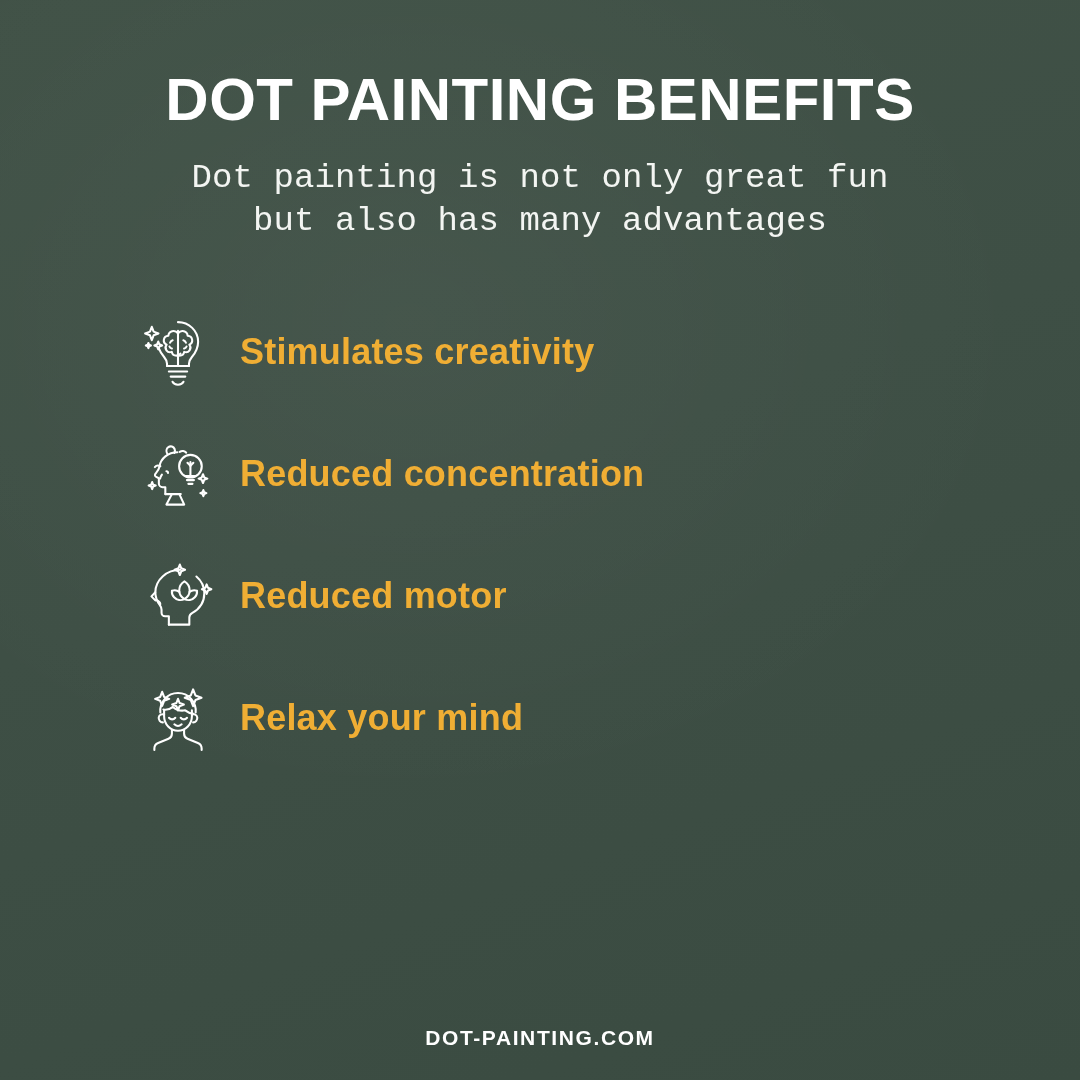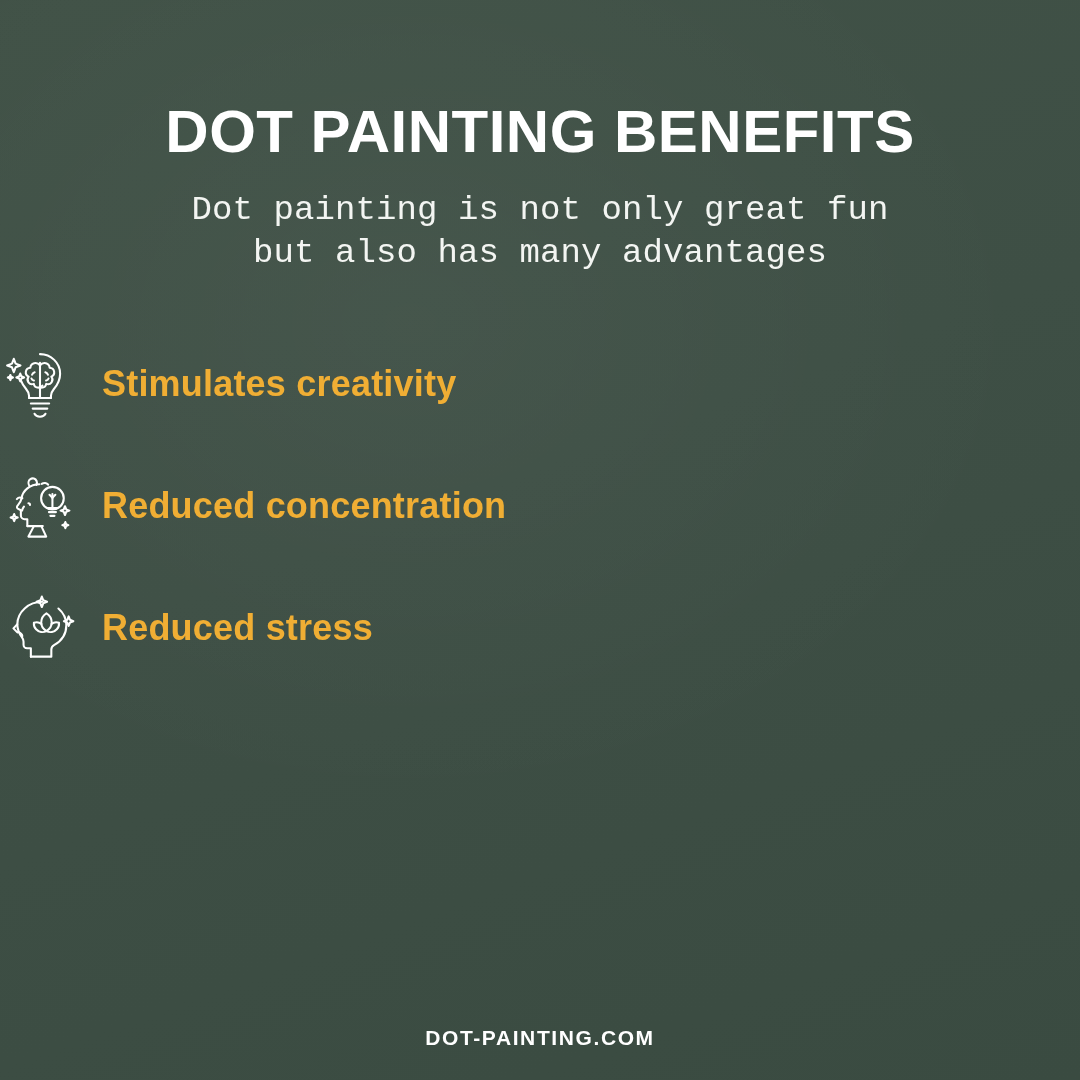--- a/index.html
+++ b/index.html
@@ -26,21 +26,21 @@
       linear-gradient(160deg, #415247 0%, #3E4F45 45%, #3A4B41 100%);
     display:flex;
     flex-direction:column;
     align-items:center;
   }
 
   
   .header {
     width:100%;
     text-align:center;
-    padding-top:100px;
+    padding-top:68px;
   }
 
   .title {
     color:#FFFFFF;
     font-family:"Liberation Sans", sans-serif;
     font-weight:bold;
     font-size:60px;
     line-height:1.05;
     letter-spacing:0.5px;
     white-space:nowrap;
@@ -57,20 +57,21 @@
     letter-spacing:0.1px;
   }
 
   
   .benefits {
     margin-top:48px;
     width:100%;
     display:flex;
     flex-direction:column;
     align-items:flex-start;
+    padding-left:138px;
   }
 
   .benefit-row {
     display:flex;
     align-items:center;
     height:122px;
     width:860px;
   }
 
   .benefit-icon {
@@ -180,23 +181,43 @@
           <path d="M24.5 55.5h16.8v-5.8c0-1.5 0.9-2.8 2.2-3.6 6-3.4 10.1-9.4 10.1-16.4 0-5.4-2.5-10.3-6.5-13.7"></path>
           <path d="M13.4 29l-3.2 3.3 3.2 3.3"></path>
           <path d="M13.8 35.3c1.9 0.5 3.5 1.6 3.7 3.4"></path>
           <path d="M33 27.5c0-3.3 2-6.1 4.3-7.5 2.3 1.4 4.3 4.2 4.3 7.5 0 2.9-1.9 5.6-4.3 7-2.4-1.4-4.3-4.1-4.3-7z"></path>
           <path d="M37.3 34.5c-2.8 1.5-6.3 0.9-8.5-1.4-1.4-1.5-2-3.5-1.8-5.4 2.1-0.8 4.5-0.4 6.2 1"></path>
           <path d="M37.3 34.5c2.8 1.5 6.3 0.9 8.5-1.4 1.4-1.5 2-3.5 1.8-5.4-2.1-0.8-4.5-0.4-6.2 1"></path>
           <path d="M33.5 6.2l1.2 3.1 3.1 1.2-3.1 1.2-1.2 3.1-1.2-3.1-3.1-1.2 3.1-1.2z"></path>
           <path d="M55.5 22.5l1.1 2.8 2.8 1.1-2.8 1.1-1.1 2.8-1.1-2.8-2.8-1.1 2.8-1.1z"></path>
         </svg>
       </span>
-      <span class="benefit-label">Reduced stress</span>
-    </div>
-
+      <span class="benefit-label">Reduced motor</span>
+    </div>
+
+    <div class="benefit-row">
+      <span class="benefit-icon">
+        <svg viewBox="0 0 64 64" fill="none" stroke="#FFFFFF" stroke-width="1.7" stroke-linecap="round" stroke-linejoin="round">
+          <path d="M17.5 27.5c-0.8-8.6 5.8-16 14.5-16s15.3 7.4 14.5 16"></path>
+          <path d="M20 25c2.8 0.5 5.6-0.3 7.8-2.1 2.8 2.5 6.5 3.5 10.1 2.8 2 1.6 4.3 2.6 6.8 2.8"></path>
+          <path d="M20.6 25.4v5.2c0 6.5 5.1 11.9 11.4 11.9s11.4-5.4 11.4-11.9v-5"></path>
+          <path d="M20.6 29.2c-1.9-0.9-4.1 0.2-4.4 2.3-0.3 2.1 1.3 4 3.4 4.1"></path>
+          <path d="M43.4 29.2c1.9-0.9 4.1 0.2 4.4 2.3 0.3 2.1-1.3 4-3.4 4.1"></path>
+          <path d="M24.6 31.8c1.5 1.8 3.7 1.8 5.2 0"></path>
+          <path d="M34.2 31.8c1.5 1.8 3.7 1.8 5.2 0"></path>
+          <path d="M29 37.2c1.8 1.6 4.2 1.6 6 0"></path>
+          <path d="M27 41.8v3.1c0 1.8-1.1 3.4-2.8 4.1l-8.5 3.5c-1.9 0.8-3.1 2.6-3.1 4.6v1.2"></path>
+          <path d="M37 41.8v3.1c0 1.8 1.1 3.4 2.8 4.1l8.5 3.5c1.9 0.8 3.1 2.6 3.1 4.6v1.2"></path>
+          <path d="M44.4 8.5l1.9 5 5 1.9-5 1.9-1.9 5-1.9-5-5-1.9 5-1.9z"></path>
+          <path d="M19 10.5l1.6 4.2 4.2 1.6-4.2 1.6-1.6 4.2-1.6-4.2-4.2-1.6 4.2-1.6z"></path>
+          <path d="M32 16.2l1.3 3.5 3.5 1.3-3.5 1.3-1.3 3.5-1.3-3.5-3.5-1.3 3.5-1.3z"></path>
+        </svg>
+      </span>
+      <span class="benefit-label">Relax your mind</span>
+    </div>
 
 
   </div>
 
   <div class="footer">
     <span class="footer-text">DOT-PAINTING.COM</span>
   </div>
 
 </div>
 

